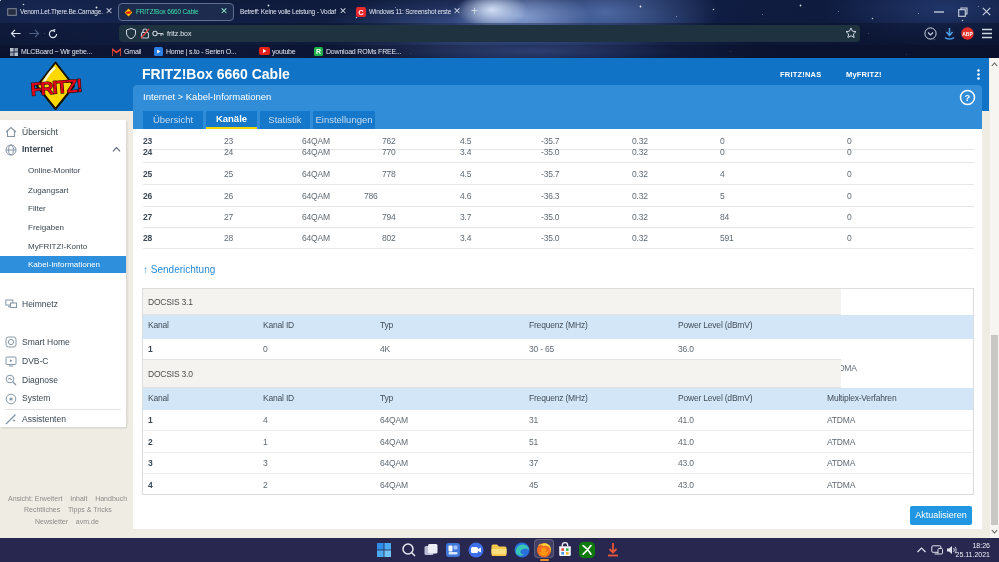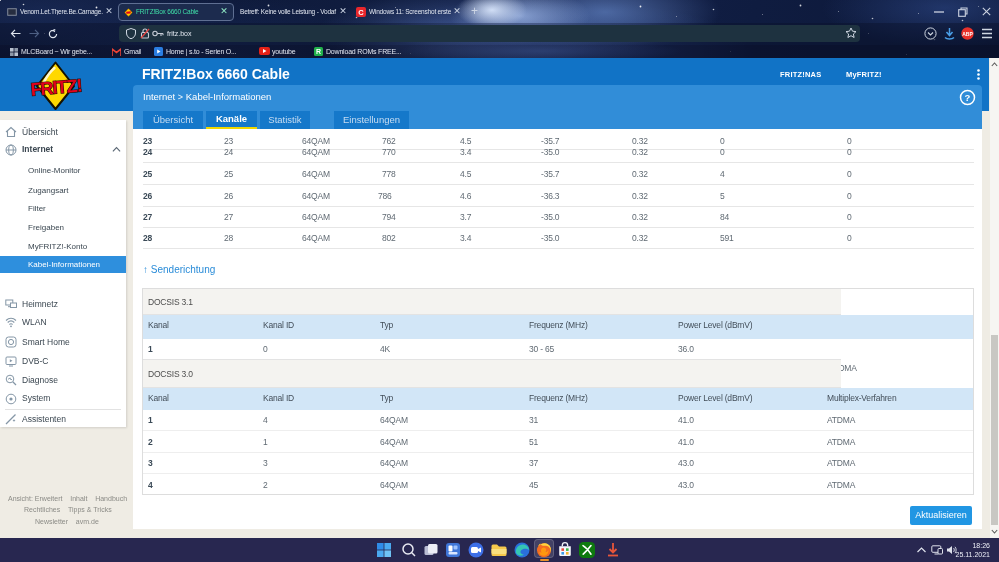--- a/index.html
+++ b/index.html
@@ -219,21 +219,21 @@
 
     <div class="abs" style="left:143px;top:28px;height:26px;line-height:22px;font-size:9.5px;color:#fff;">Internet <span style="font-size:9px;opacity:.95;">&gt;</span> Kabel-Informationen</div>
     <svg class="abs" style="left:959px;top:31px" width="17" height="17" viewBox="0 0 17 17">
         <circle cx="8.5" cy="8.5" r="7" stroke="#fff" stroke-width="1.5" fill="none"></circle>
         <text x="8.5" y="12" font-size="9.5" font-weight="bold" fill="#fff" text-anchor="middle" font-family="Liberation Sans">?</text>
       </svg>
 
     <div class="tab" style="left:143px;width:60px;">Übersicht</div>
     <div class="tab" style="left:206px;width:51px;color:#fff;font-weight:bold;border-bottom:2px solid #f0d800;line-height:16px;">Kanäle</div>
     <div class="tab" style="left:260px;width:50px;">Statistik</div>
-    <div class="tab" style="left:313px;width:75px;margin-left:21px;">Einstellungen</div>
+    <div class="tab" style="left:313px;width:62px;">Einstellungen</div>
 
     <div id="content">
 
       <div class="trow" style="top:-6px;height:19px;line-height:15px;margin-top:8px;">
         <span class="c" style="left:0"><b>23</b></span>
           <span class="c" style="left:81px;">23</span>
           <span class="c" style="left:159px;">64QAM</span>
           <span class="c" style="left:239px;">762</span>
           <span class="c" style="left:317px;">4.5</span>
           <span class="c" style="left:398px;">-35.7</span>
@@ -260,21 +260,21 @@
           <span class="c" style="left:317px;">4.5</span>
           <span class="c" style="left:398px;">-35.7</span>
           <span class="c" style="left:489px;">0.32</span>
           <span class="c" style="left:577px;">4</span>
           <span class="c" style="left:704px;">0</span>
       </div>
       <div class="trow" style="top:57px;">
         <span class="c" style="left:0"><b>26</b></span>
           <span class="c" style="left:81px;">26</span>
           <span class="c" style="left:159px;">64QAM</span>
-          <span class="c" style="left:235px;">786</span>
+          <span class="c" style="left:221px;">786</span>
           <span class="c" style="left:317px;">4.6</span>
           <span class="c" style="left:398px;">-36.3</span>
           <span class="c" style="left:489px;">0.32</span>
           <span class="c" style="left:577px;">5</span>
           <span class="c" style="left:704px;">0</span>
       </div>
       <div class="trow" style="top:78px;">
         <span class="c" style="left:0"><b>27</b></span>
           <span class="c" style="left:81px;">27</span>
           <span class="c" style="left:159px;">64QAM</span>
@@ -387,27 +387,20 @@
     <div class="sub" style="top:179.2px;">MyFRITZ!-Konto</div>
     <div id="selitem"><span style="margin-left:28px;">Kabel-Informationen</span></div>
     <div class="mi" style="top:236.8px;">
         <svg class="ic" viewBox="0 0 12 12">
           <rect x=".8" y="2" width="7" height="5" stroke="#8496a6" stroke-width="1" fill="none"></rect>
           <rect x="5.5" y="5" width="6" height="4.5" stroke="#8496a6" stroke-width="1" fill="#fff"></rect>
           <path d="M3 8.7 H5" stroke="#8496a6" stroke-width="1"></path>
         </svg>
         <span class="t">Heimnetz</span>
       </div>
-    <div class="mi" style="top:254.9px;">
-        <svg class="ic" viewBox="0 0 12 12">
-          <path d="M1 4.5 C4 1.5 8 1.5 11 4.5 M2.7 6.5 C5 4.3 7 4.3 9.3 6.5 M4.4 8.5 C5.4 7.6 6.6 7.6 7.6 8.5" stroke="#8496a6" stroke-width="1.1" fill="none"></path>
-          <circle cx="6" cy="10.3" r=".9" fill="#8496a6"></circle>
-        </svg>
-        <span class="t">WLAN</span>
-      </div>
     <div class="mi" style="top:274.7px;">
         <svg class="ic" viewBox="0 0 12 12">
           <rect x="1" y="1" width="10" height="10" rx="2.5" stroke="#8496a6" stroke-width="1" fill="none"></rect>
           <circle cx="6" cy="6" r="2.6" stroke="#8496a6" stroke-width="1" fill="none"></circle>
         </svg>
         <span class="t">Smart Home</span>
       </div>
     <div class="mi" style="top:293.9px;">
         <svg class="ic" viewBox="0 0 12 12">
           <rect x="1" y="2" width="10" height="7.5" rx="1" stroke="#8496a6" stroke-width="1" fill="none"></rect>

